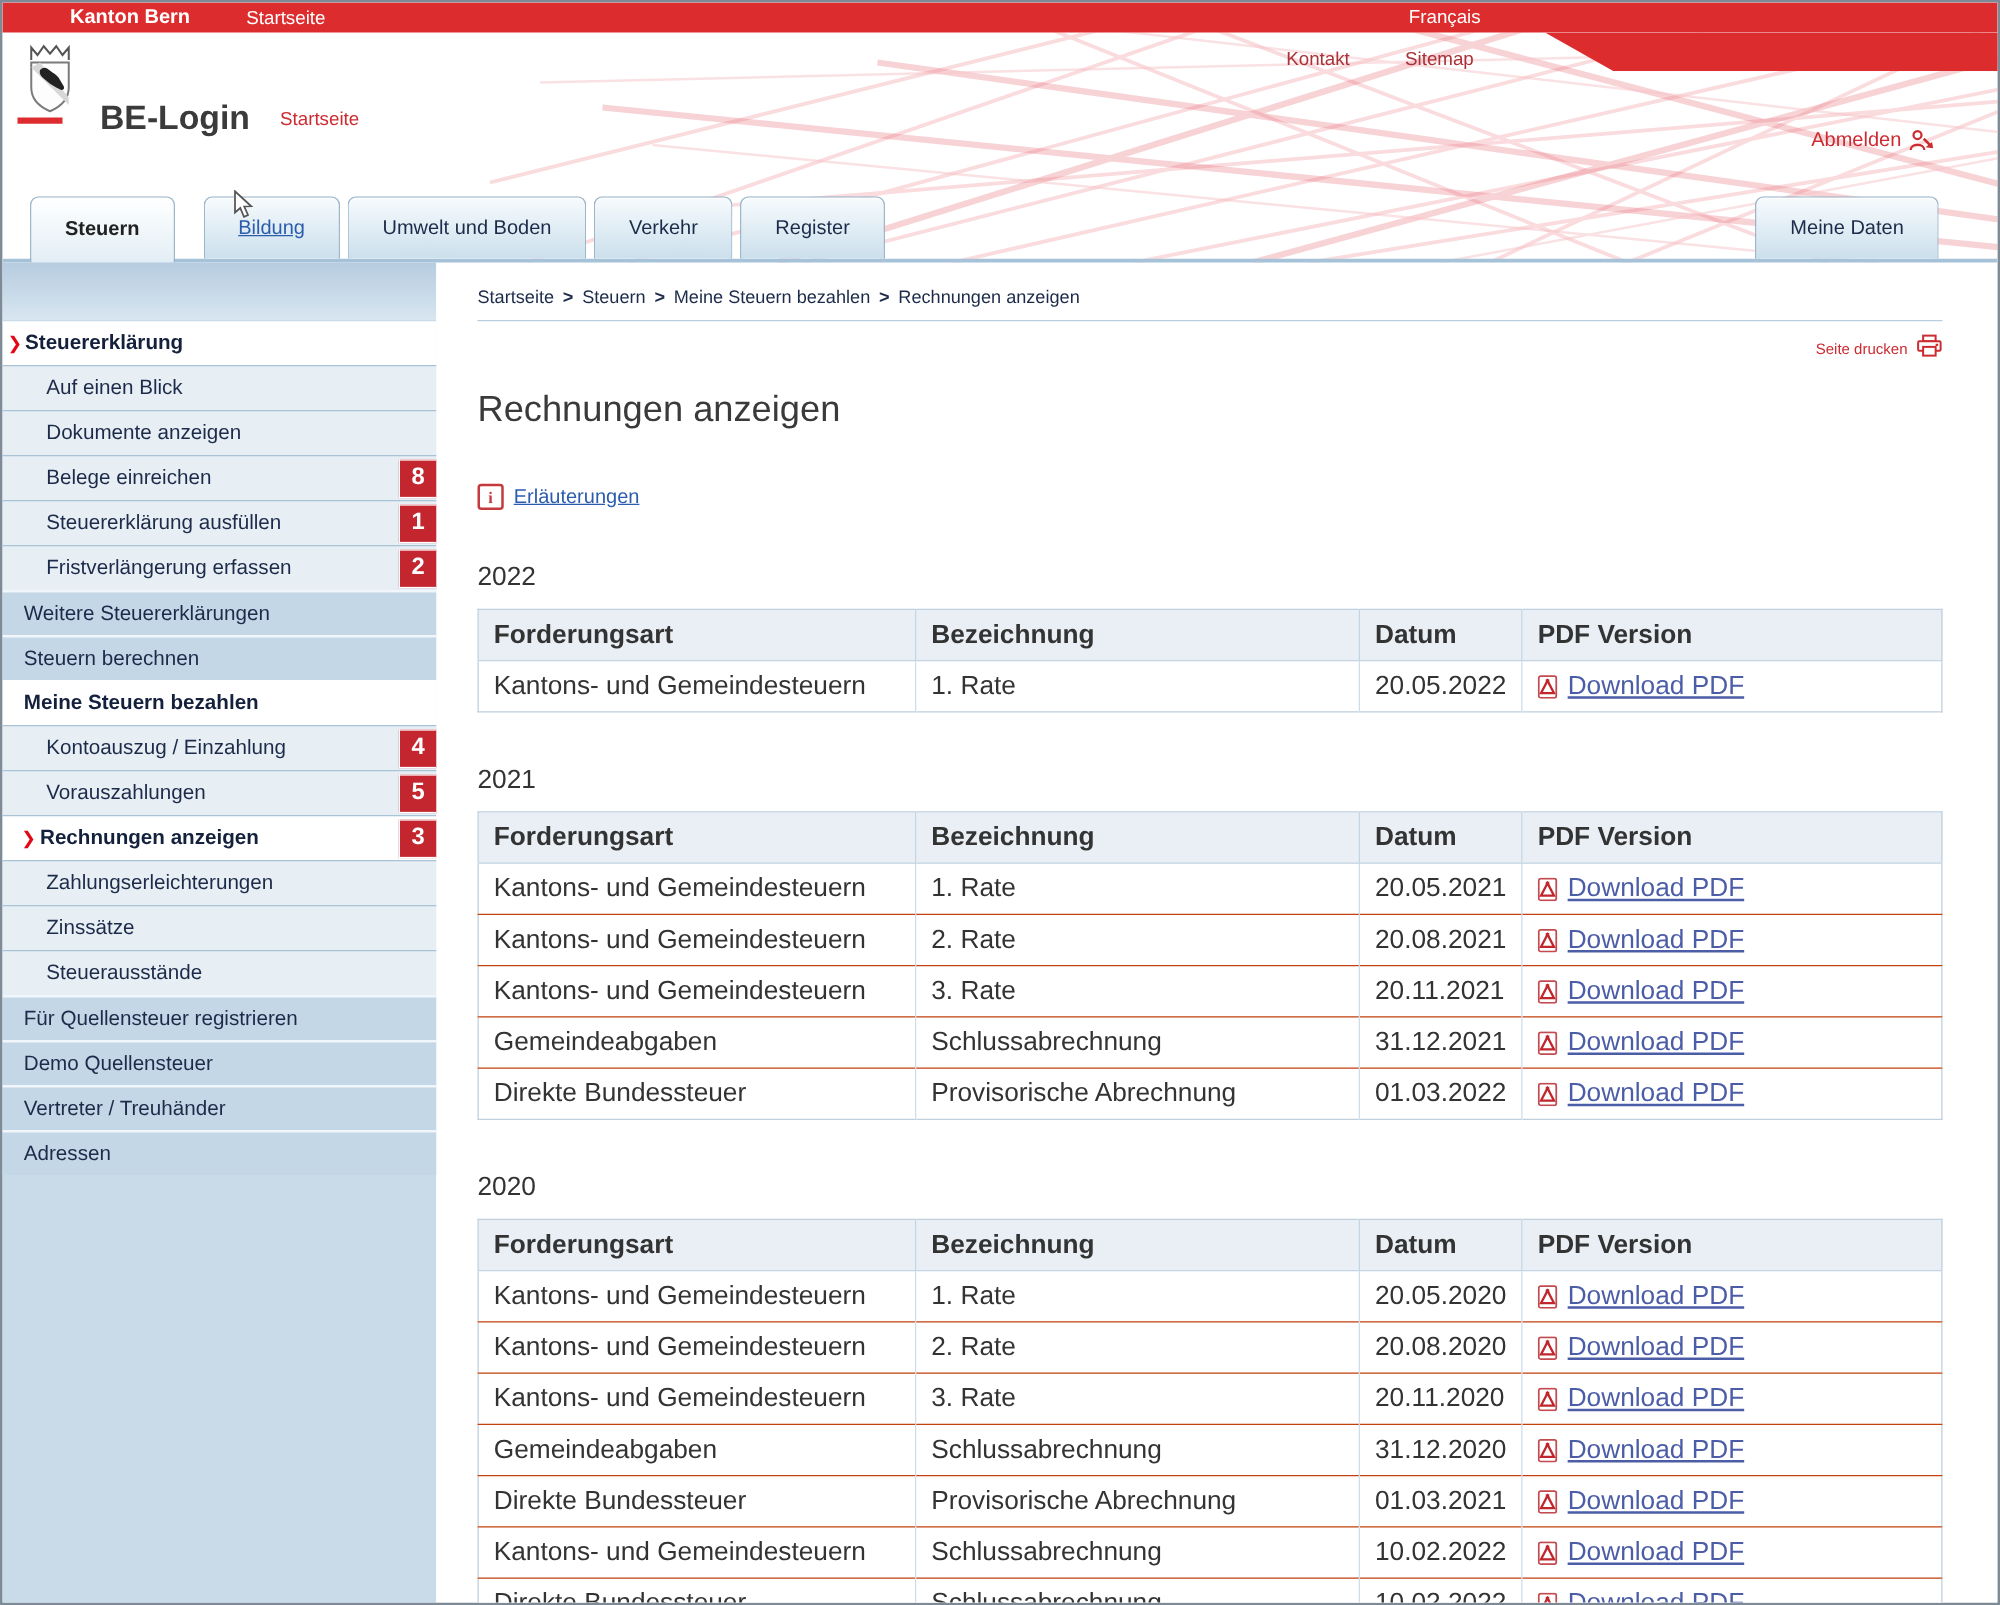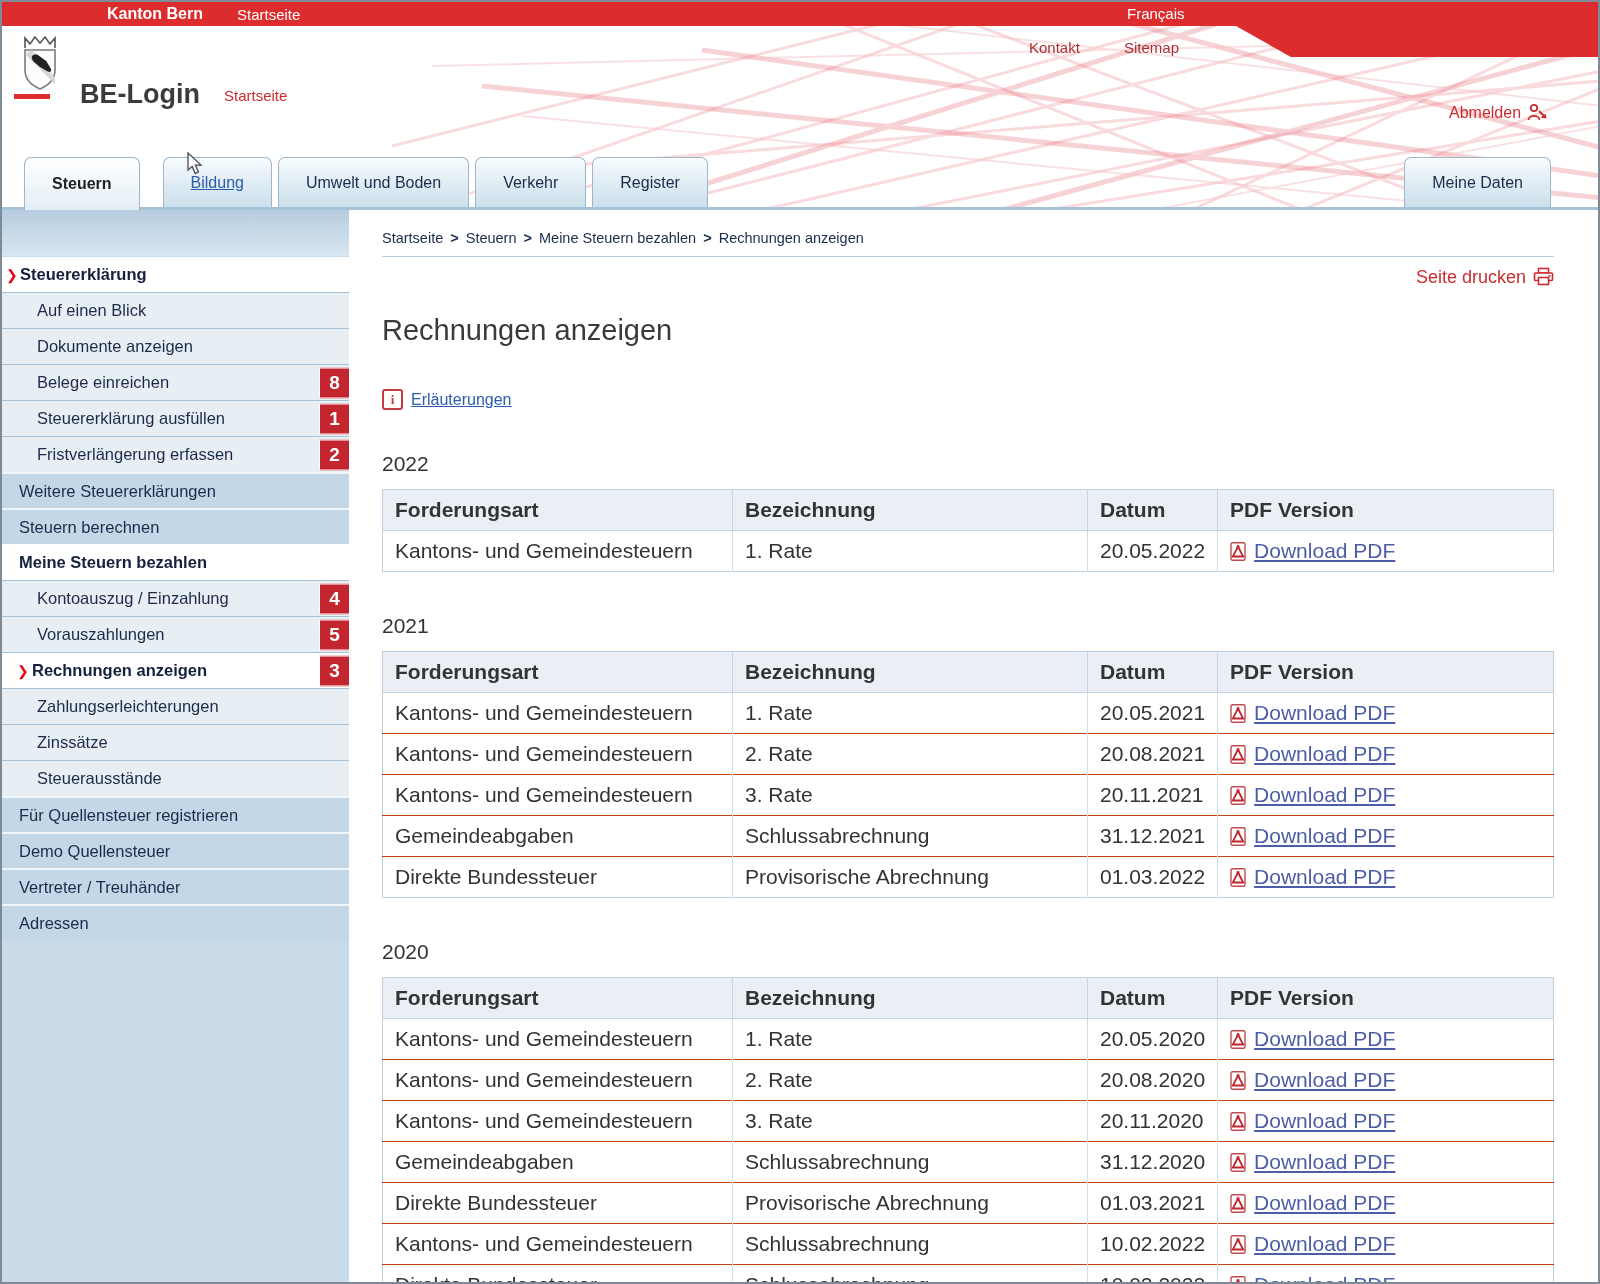--- a/index.html
+++ b/index.html
@@ -2,21 +2,21 @@
 <html><head>
 <meta charset="utf-8">
 <style>
   html,body{margin:0;padding:0;background:#e8e8e8;}
   .page{position:relative;width:1600px;height:1284px;margin:0 auto;background:#fff;
         border:2px solid #7e8a96;box-sizing:border-box;overflow:hidden;
         font-family:"Liberation Sans","DejaVu Sans",sans-serif;color:#1c2b4a;}
 
   
   .topbar{position:relative;height:24px;background:#dd2c2e;display:flex;align-items:center;
-          padding-left:105px;gap:34px;color:#fff;font-size:15px;z-index:5;}
+          padding-left:54px;gap:45px;color:#fff;font-size:15px;z-index:5;}
   .topbar .brand{font-size:16px;font-weight:bold;cursor:pointer;}
   .topbar a{color:#fff;text-decoration:none;cursor:pointer;}
   .topbar .lang{position:absolute;left:1125px;top:3px;}
 
   
   .header{position:relative;height:184px;background:#fff;}
   .decor{position:absolute;left:0;top:0;width:1600px;height:184px;pointer-events:none;}
   .red-trap{position:absolute;left:1234px;top:0;width:366px;height:31px;background:#dd2c2e;
             clip-path:polygon(0 0,100% 0,100% 100%,15% 100%);z-index:2;}
   .hdr-link{position:absolute;top:13px;color:#a83238;font-size:15px;text-decoration:none;
@@ -62,22 +62,22 @@
   .badge{position:absolute;right:0;top:50%;transform:translateY(-50%);width:30px;height:31px;
          background:#c42630;border:1px solid #fff;border-right:none;color:#fff;font-weight:bold;
          font-size:19px;display:flex;align-items:center;justify-content:center;box-sizing:border-box;}
 
   
   .content{flex:1;padding:0 44px 30px 33px;background:#fff;min-width:0;}
   .breadcrumb{margin-top:20px;padding-bottom:10px;border-bottom:1px solid #b9cfdf;
               font-size:14.5px;color:#1c2b4a;}
   .breadcrumb .crumb{cursor:pointer;}
   .breadcrumb .sep{font-weight:bold;margin:0 7px;}
-  .print-row{display:flex;justify-content:flex-end;align-items:flex-start;gap:7px;margin-top:10px;
-             color:#cc2b31;font-size:18px;}
+  .print-row{display:flex;justify-content:flex-end;align-items:flex-end;gap:7px;margin-top:10px;
+             color:#cc2b31;font-size:12px;}
   .print-row a{color:#cc2b31;text-decoration:none;cursor:pointer;}
   h1.page-title{margin:26px 0 0;font-size:29px;font-weight:400;color:#3a3a3a;}
   .info-row{margin-top:42px;display:flex;align-items:center;font-size:16px;}
   .info-icon{width:17px;height:17px;border:2px solid #c43a3f;border-radius:3px;color:#c43a3f;
              font-weight:bold;font-family:"Liberation Serif","DejaVu Serif",serif;font-size:13px;
              display:flex;align-items:center;justify-content:center;margin-right:8px;background:#fff;}
   a.content-link{color:#2b5cad;text-decoration:underline;cursor:pointer;}
   h2.year{margin:42px 0 13px;font-size:21px;color:#333;font-weight:normal;}
   table.invoices{width:100%;border-collapse:collapse;font-size:21px;color:#333;
                  border:1px solid #bed0de;}

